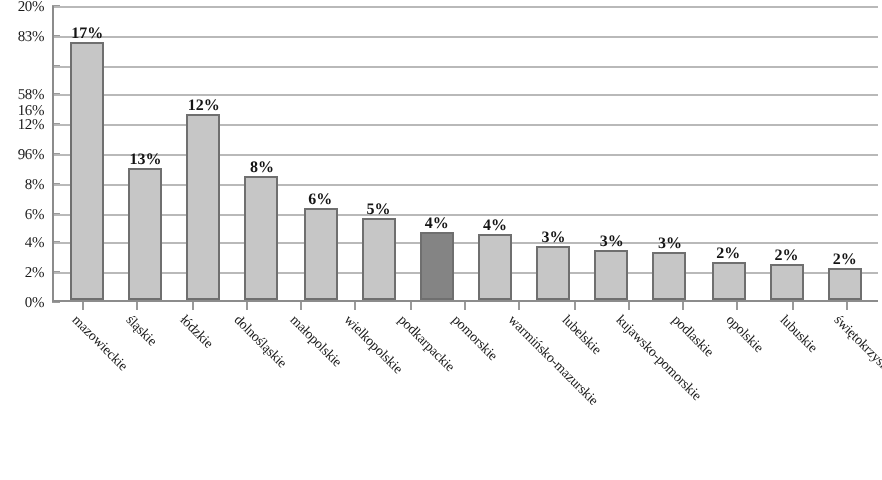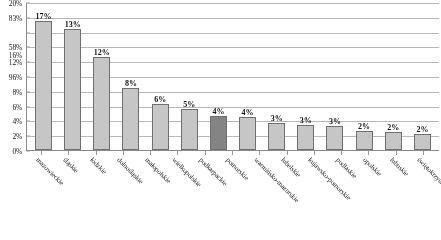--- a/index.html
+++ b/index.html
@@ -199,21 +199,21 @@
       <div class="gridline" style="top: 29.6px;"></div>
       <div class="gridline" style="top: 14.8px;"></div>
       <div class="gridline" style="top: 0px;"></div>
     <div class="bars">
         <div class="bar-slot">
           <div class="bar" style="height: 128.76px;">
             <span class="bar-value">17%</span>
           </div>
         </div>
         <div class="bar-slot">
-          <div class="bar" style="height: 121px;">
+          <div class="bar" style="height: 66px;">
             <span class="bar-value">13%</span>
           </div>
         </div>
         <div class="bar-slot">
           <div class="bar" style="height: 93.24px;">
             <span class="bar-value">12%</span>
           </div>
         </div>
         <div class="bar-slot">
           <div class="bar" style="height: 62.16px;">

